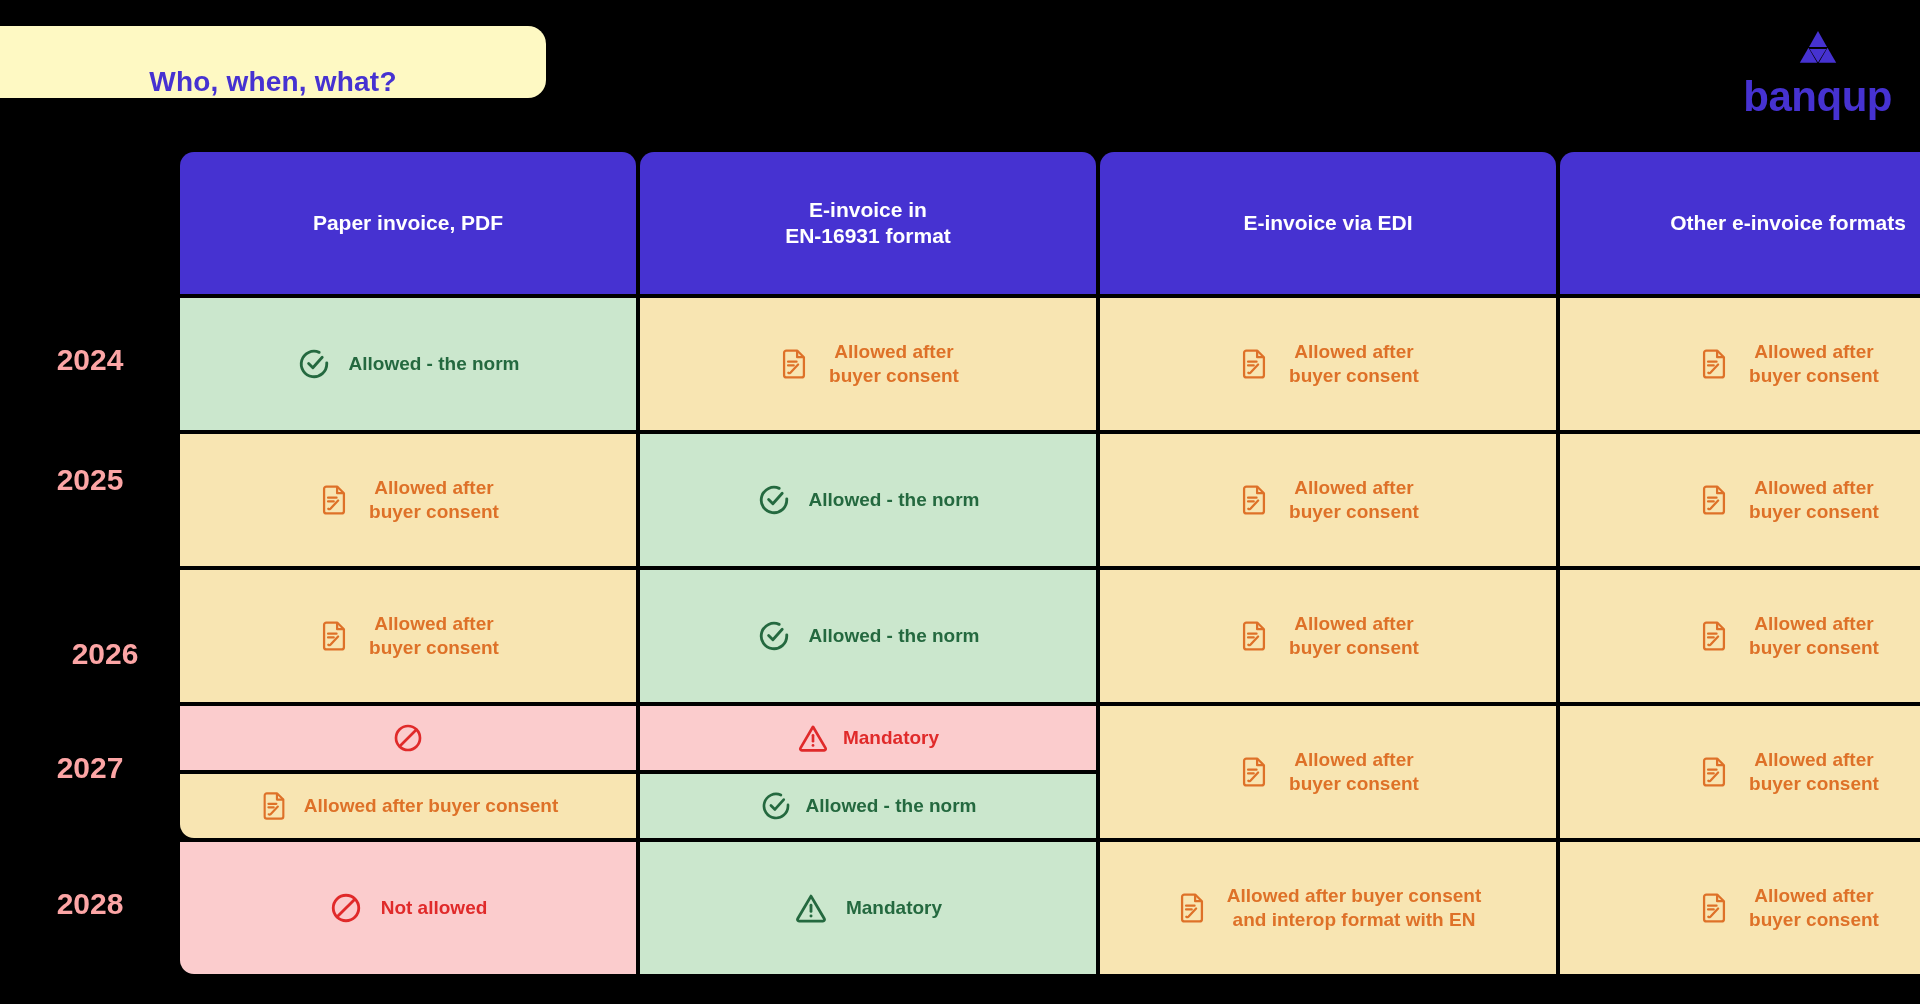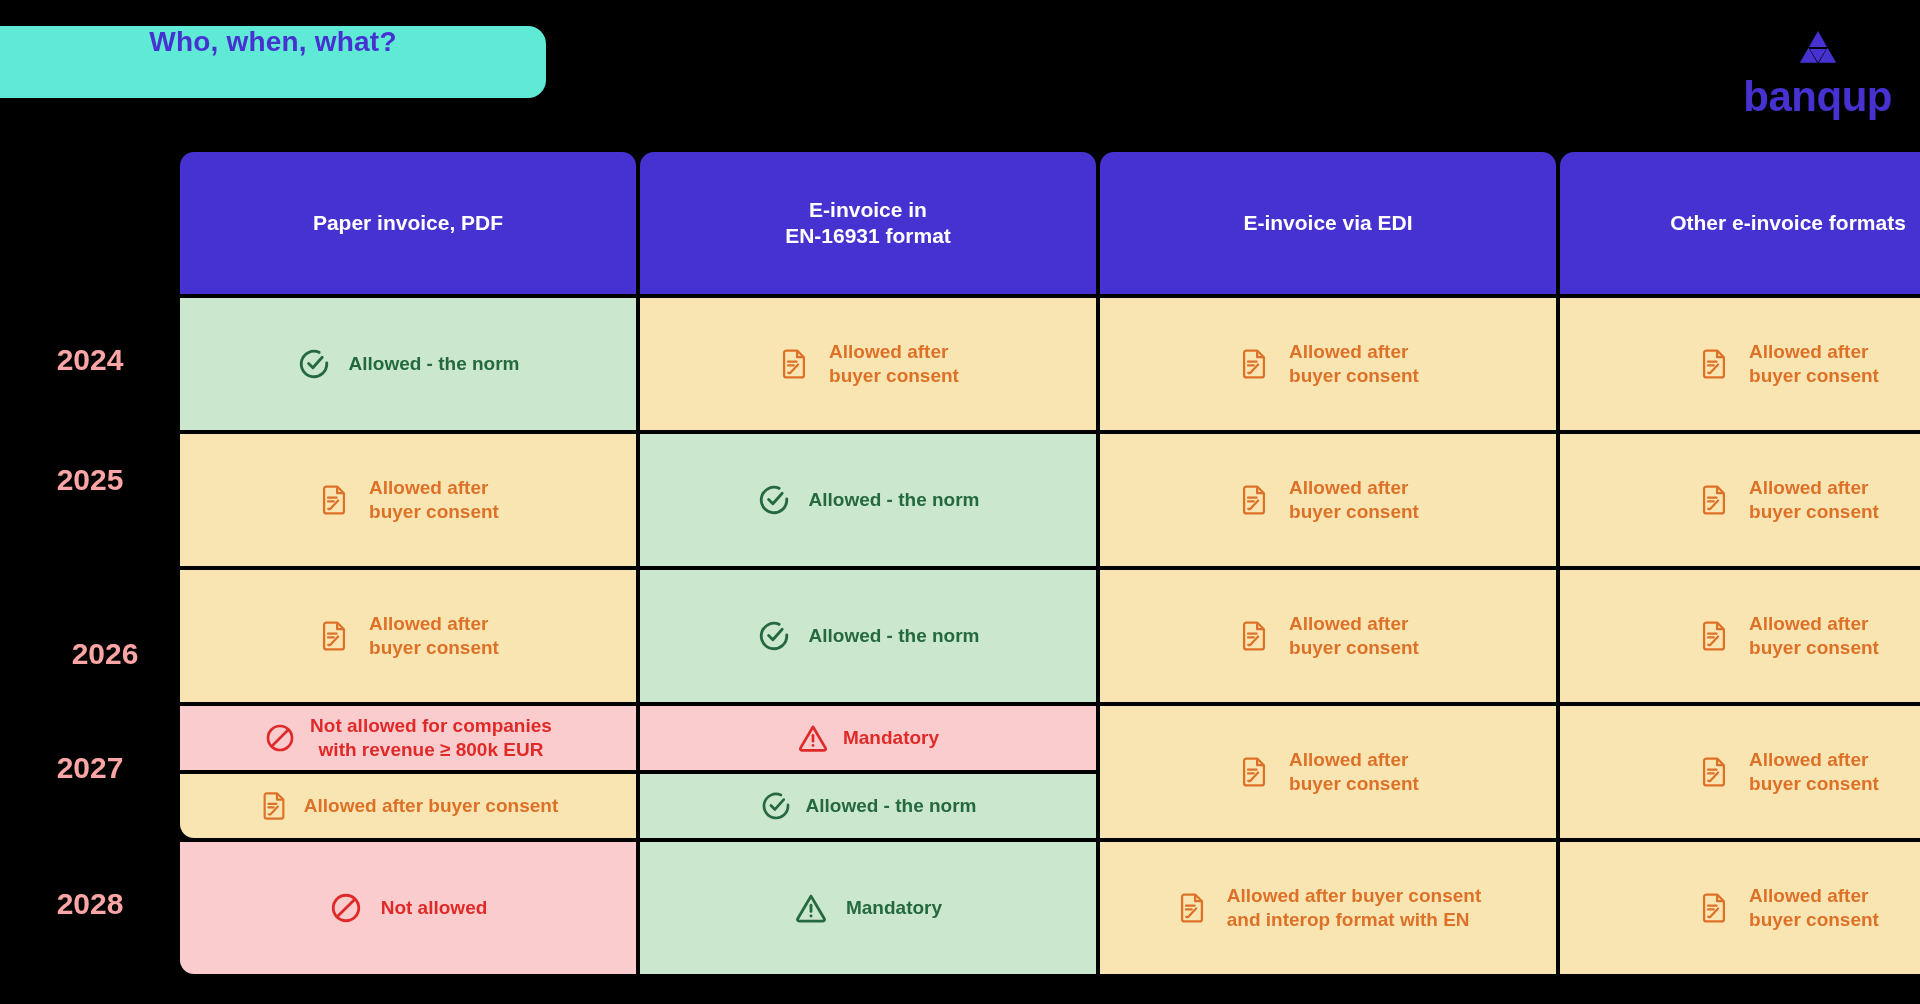--- a/index.html
+++ b/index.html
@@ -8,23 +8,23 @@
     background: #000000;
     font-family: "Liberation Sans", sans-serif;
     overflow: hidden;
   }
   .page { position: relative; width: 1920px; height: 1004px; background:#000; }
 
   
   .title-pill {
     position: absolute; left: 0; top: 26px;
     width: 546px; height: 72px;
-    background: #5eead4;
+    background: #fef9c3;
     border-radius: 0 18px 18px 0;
-    display: flex; align-items: flex-start; justify-content: center;
+    display: flex; align-items: flex-end; justify-content: center;
   }
   .title-pill span {
     color: #4632d1; font-size: 28px; font-weight: bold; letter-spacing: .2px;
   }
 
   .brand {
     position: absolute; right: 28px; top: 30px;
     display: flex; align-items: center; gap: 12px; flex-direction: column;
   }
   .brand-mark { width: 40px; height: 34px; display:block; }
@@ -52,21 +52,21 @@
 
   .cell {
     display: flex; align-items: center; justify-content: center;
     gap: 18px; padding: 0 14px; text-align: left;
     position: relative;
   }
   .cell .txt { font-size: 19px; font-weight: bold; line-height: 1.28; }
 
   .c-green  { background:#cbe7cd; }
   .c-green  .txt { color:#24693f; }
-  .c-yellow { background:#f8e5b2; }
+  .c-yellow { background:#f8e5b2;text-align:center; }
   .c-yellow .txt { color:#de7128; }
   .c-red    { background:#fbcccd; }
   .c-red    .txt { color:#e02a2a; }
 
   
   .split { display:flex; flex-direction:column; gap:4px; background:transparent; }
   .split .sub {
     flex:1; display:flex; align-items:center; justify-content:center;
     gap:14px; padding:0 12px;
   }
@@ -234,21 +234,20 @@
       </svg>
       <div class="txt"><span>Allowed after</span><br><span>buyer consent</span></div>
     </div>
 
     <div class="split">
       <div class="sub c-red">
         <svg class="icon" width="32" height="32" viewBox="0 0 24 24">
           <circle cx="12" cy="12" r="9" fill="none" stroke="#e02a2a" stroke-width="2"></circle>
           <line x1="5.8" y1="18.2" x2="18.2" y2="5.8" stroke="#e02a2a" stroke-width="2" stroke-linecap="round"></line>
         </svg>
-        <div class="txt" style="color:#e02a2a;text-align:center;"><span>Not allowed for companies</span><br><span>with revenue ≥ 800k EUR</span></div>
       </div>
       <div class="sub c-yellow br-left">
         <svg class="icon" width="32" height="32" viewBox="0 0 24 24">
           <path d="M14.2 2.5H6.6A1.6 1.6 0 0 0 5 4.1v15.8a1.6 1.6 0 0 0 1.6 1.6h10.8a1.6 1.6 0 0 0 1.6-1.6V7.2z" fill="none" stroke="#de7128" stroke-width="1.6" stroke-linejoin="round"></path>
           <path d="M14.2 2.5v4.7H19" fill="none" stroke="#de7128" stroke-width="1.6" stroke-linejoin="round"></path>
           <path d="M7.8 10.4h6M7.8 13h4" stroke="#de7128" stroke-width="1.6" stroke-linecap="round"></path>
           <path d="M8 18.2c.7.6 1.3.2 1.8-.4l5.1-5.4" fill="none" stroke="#de7128" stroke-width="1.6" stroke-linecap="round"></path>
         </svg>
         <div class="txt nowrap" style="color:#de7128;">Allowed after buyer consent</div>
       </div>

